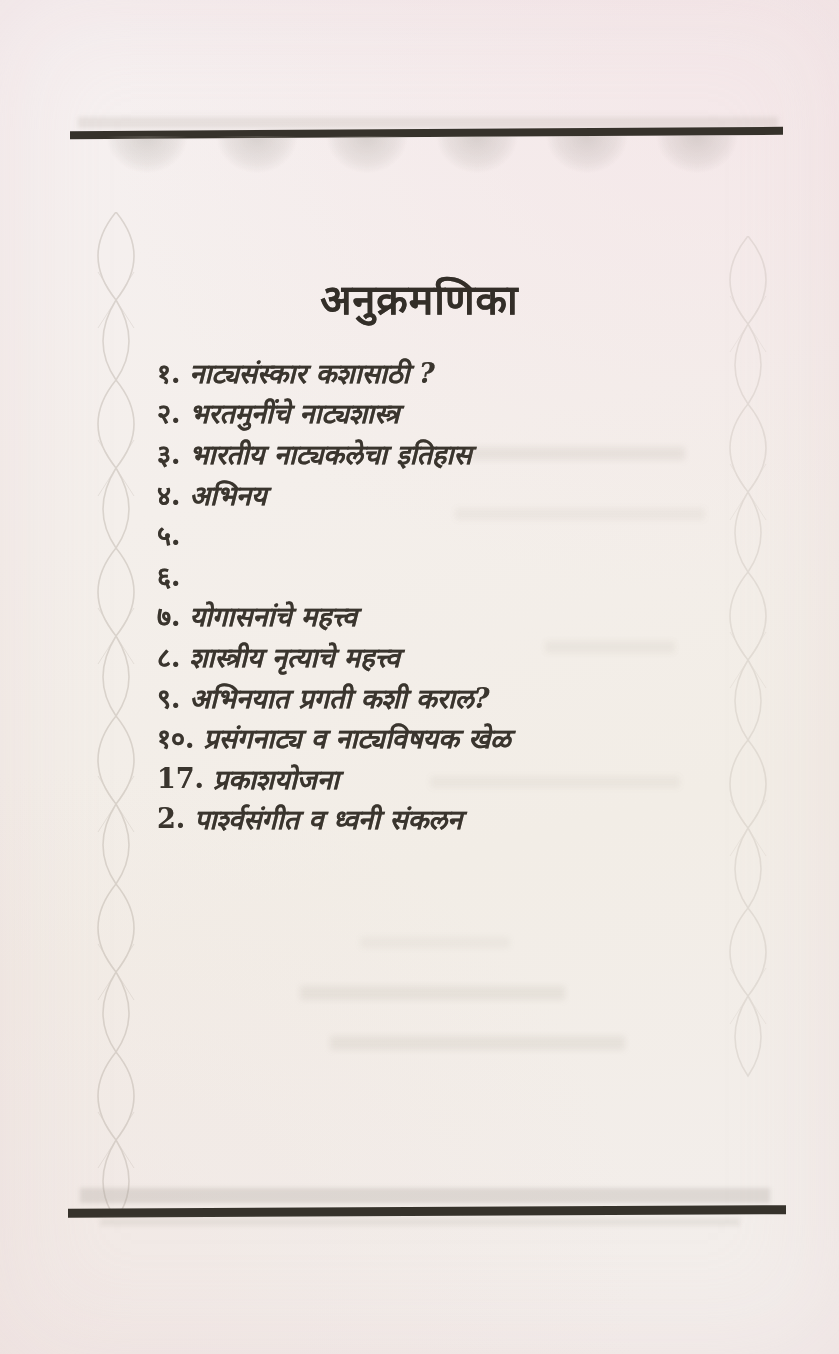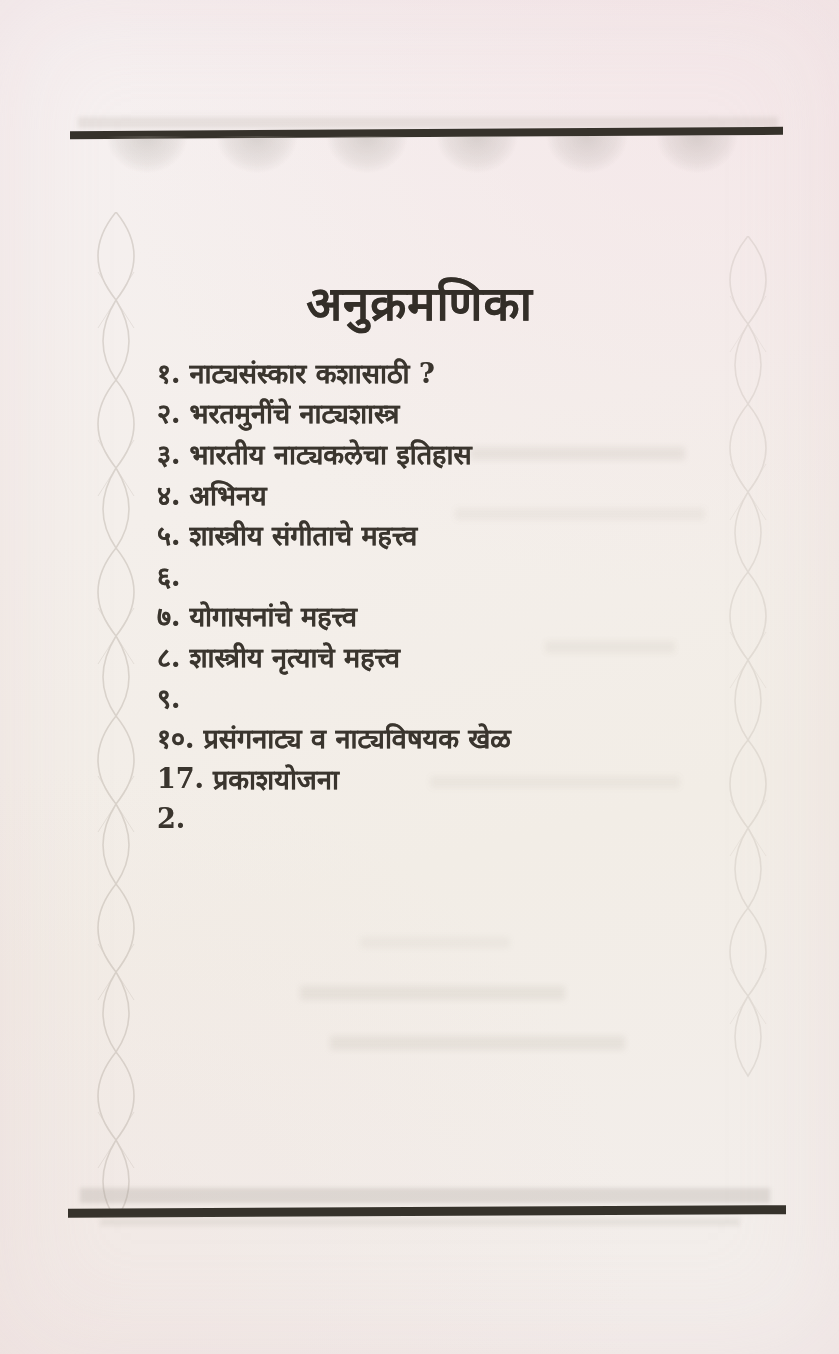--- a/index.html
+++ b/index.html
@@ -28,37 +28,37 @@
     position:absolute;left:92px;top:136px;width:660px;height:52px;
     background-image:radial-gradient(ellipse 52% 100% at 50% 0%,
       rgba(148,142,134,.30) 0%, rgba(148,142,134,.12) 52%, rgba(148,142,134,0) 72%);
     background-size:110px 52px;background-repeat:repeat-x;
     filter:blur(.5px);
   }
   
   .title{
     position:absolute;left:0;top:270px;width:100%;
     margin:0;text-align:center;
-    font-size:47px;font-weight:700;color:#332e28;
+    font-size:41px;font-weight:700;color:#332e28;
     letter-spacing:1px;
     text-shadow:0 0 .6px rgba(51,46,40,.65);
   }
   
   .toc{
     position:absolute;left:157px;top:352px;width:560px;
     margin:0;padding:0;list-style:none;
   }
   .toc-row{
     height:40.6px;display:flex;align-items:center;gap:9px;
     font-size:27px;font-weight:600;color:#3a352e;
     text-shadow:0 0 .5px rgba(58,53,46,.55);
     white-space:nowrap;
   }
   .toc-num{flex:0 0 auto;}
-  .toc-label{flex:0 0 auto;}
+  .toc-label{flex:0 0 auto;font-style:italic;}
   
   .chain{position:absolute;pointer-events:none;}
   .chain.left{left:70px;top:212px;opacity:.34;}
   .chain.right{left:702px;top:236px;opacity:.22;}
   
   .ghost{position:absolute;background:rgba(146,136,124,.12);filter:blur(3px);border-radius:3px;}
   .g1{left:470px;top:447px;width:215px;height:13px;}
   .g2{left:455px;top:508px;width:250px;height:12px;opacity:.7;}
   .g3{left:545px;top:641px;width:130px;height:12px;opacity:.8;}
   .g4{left:430px;top:776px;width:250px;height:12px;opacity:.7;}
@@ -113,46 +113,47 @@
       <li class="toc-row">
         <span class="toc-num">३.</span>
         <span class="toc-label">भारतीय नाट्यकलेचा इतिहास</span>
       </li>
       <li class="toc-row">
         <span class="toc-num">४.</span>
         <span class="toc-label">अभिनय</span>
       </li>
       <li class="toc-row">
         <span class="toc-num">५.</span>
-        <span class="toc-label">शास्त्रीय संगीताचे महत्त्व</span>
       </li>
       <li class="toc-row">
         <span class="toc-num">६.</span>
       </li>
       <li class="toc-row">
         <span class="toc-num">७.</span>
         <span class="toc-label">योगासनांचे महत्त्व</span>
       </li>
       <li class="toc-row">
         <span class="toc-num">८.</span>
         <span class="toc-label">शास्त्रीय नृत्याचे महत्त्व</span>
       </li>
       <li class="toc-row">
         <span class="toc-num">९.</span>
+        <span class="toc-label">अभिनयात प्रगती कशी कराल?</span>
       </li>
       <li class="toc-row">
         <span class="toc-num">१०.</span>
         <span class="toc-label">प्रसंगनाट्य व नाट्यविषयक खेळ</span>
       </li>
       <li class="toc-row">
         <span class="toc-num">17.</span>
         <span class="toc-label">प्रकाशयोजना</span>
       </li>
       <li class="toc-row">
         <span class="toc-num">2.</span>
+        <span class="toc-label">पार्श्वसंगीत व ध्वनी संकलन</span>
       </li>
     </ol>
 
   <div class="ghost g1"></div>
   <div class="ghost g2"></div>
   <div class="ghost g3"></div>
   <div class="ghost g4"></div>
   <div class="ghost g5"></div>
   <div class="ghost g6"></div>
   <div class="ghost g7"></div>

